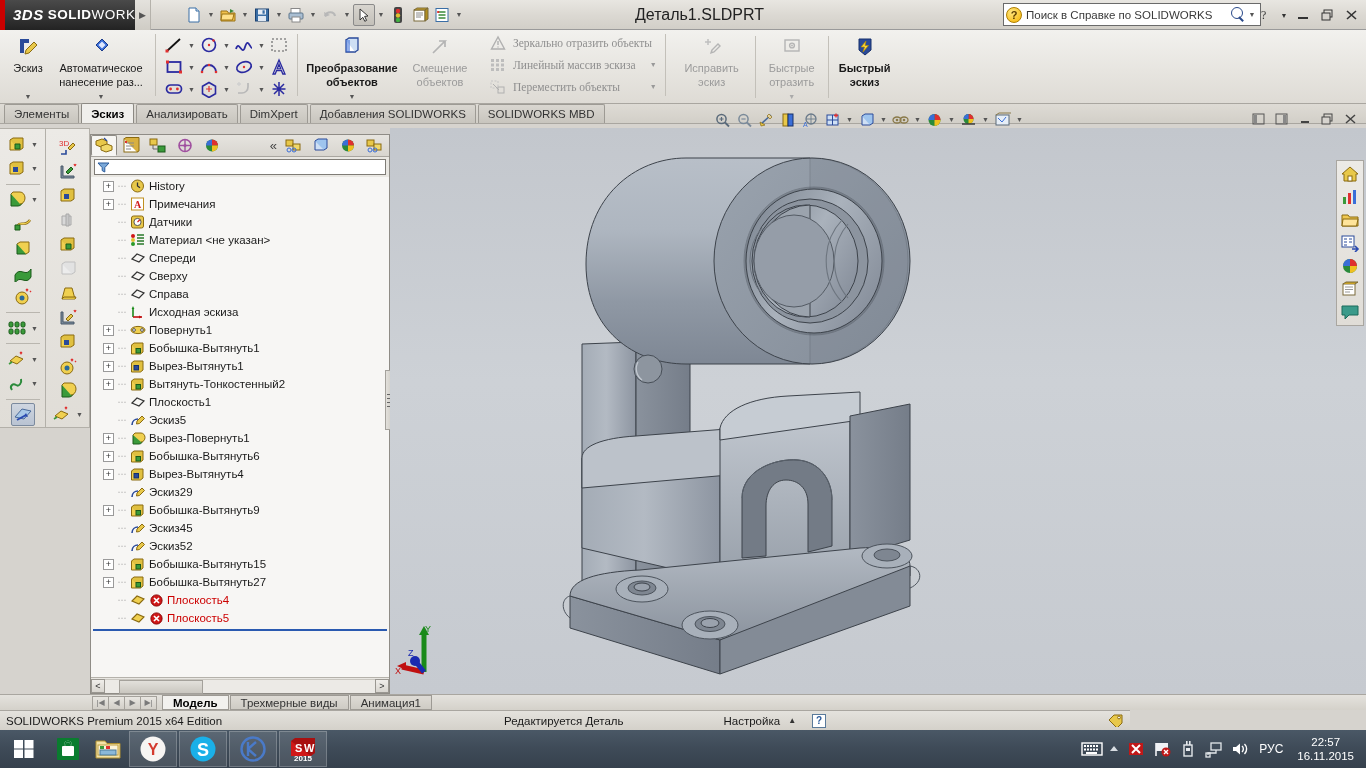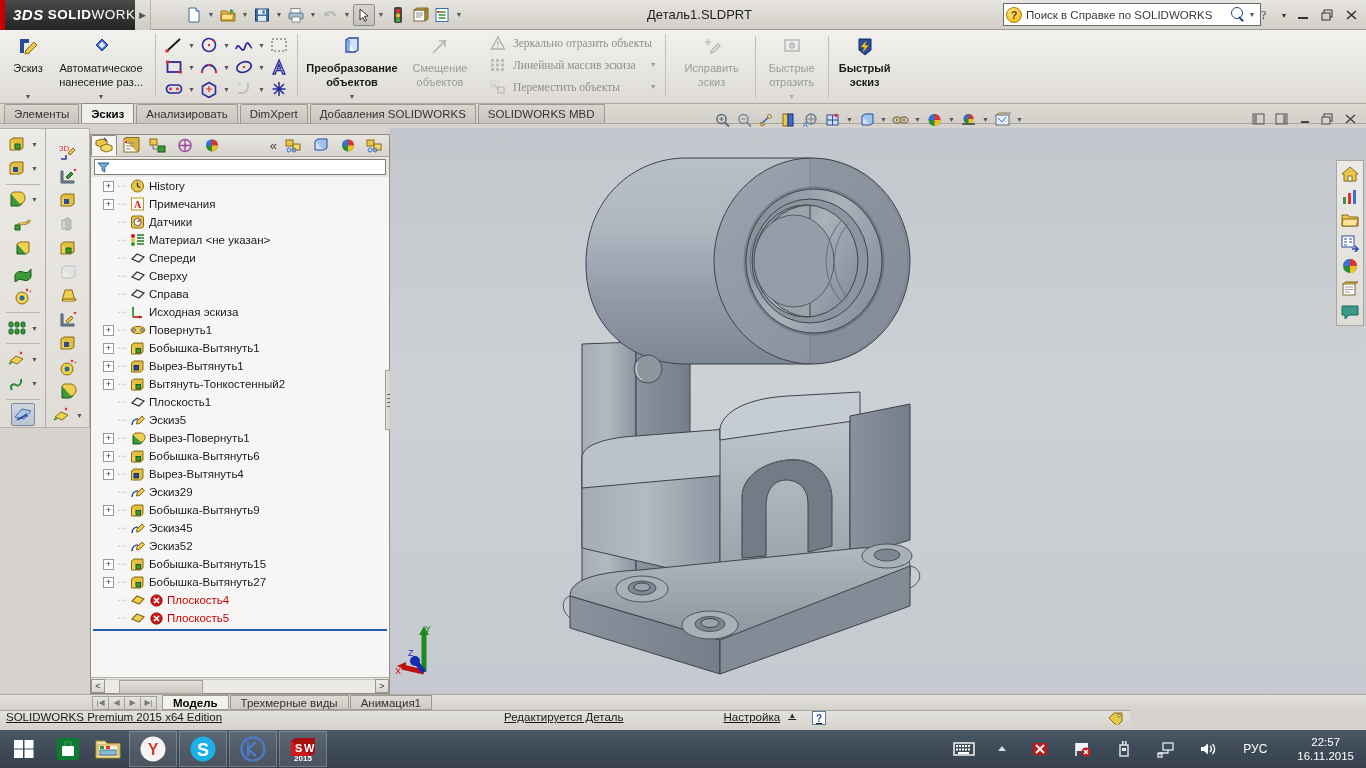--- a/index.html
+++ b/index.html
@@ -37,21 +37,21 @@
   }
   .tb-tools { display: flex; align-items: center; gap: 0px; padding-left: 32px; }
   .tbtn {
     width: 22px; height: 22px; display: flex; align-items: center; justify-content: center;
     border: 1px solid transparent; border-radius: 2px;
   }
   .tbtn.pressed { border: 1px solid #8a8a8a; background: linear-gradient(to bottom,#d8d5cf,#c3c0b9); }
   .tcaret { width: 12px; height: 22px; display:flex; align-items:center; justify-content:center; color:#555; font-size:7px; }
   .doc-title {
     position: absolute; left: 0; right: 0; text-align: center;
-    font-size: 13px; color: #222; pointer-events: none; padding-left: 33px;
+    font-size: 16px; color: #222; pointer-events: none; padding-left: 33px;
   }
   .searchbox {
     position: absolute; right: 105px; top: 3px; width: 258px; height: 23px;
     background: #fff; border: 1px solid #6a6a6a;
     display: flex; align-items: center; padding: 0 2px;
   }
   .searchbox .qicon {
     width: 16px; height: 16px; border-radius: 50%;
     background: radial-gradient(circle at 35% 30%, #ffe680, #f5b400);
     border: 1px solid #b07f00; color: #5a3c00; font-size: 11px; font-weight: bold;
@@ -130,21 +130,21 @@
   .lbar {
     position:absolute; left:0; top:128px; width:46px; height:300px;
     background: linear-gradient(to bottom,#eceae6,#e0ddd7);
     border:1px solid #b3b0a9; border-left:none;
     display:flex; flex-direction:column; align-items:center; padding-top:3px;
   }
   .lbar2 {
     position:absolute; left:46px; top:128px; width:44px; height:300px;
     background: linear-gradient(to bottom,#eceae6,#e0ddd7);
     border:1px solid #b3b0a9; border-left:none;
-    display:flex; flex-direction:column; align-items:center; padding-top:12px;
+    display:flex; flex-direction:column; align-items:center; padding-top:6px;
   }
   .lrow { display:flex; align-items:center; height:25px; }
   .lico { width:24px;height:23px;display:flex;align-items:center;justify-content:center;border:1px solid transparent;border-radius:2px;}
   .lico.sel { background: linear-gradient(to bottom,#cfd6e0,#b9c3d2); border-color:#7b8a9e; }
   .lcar { width:12px;height:23px;display:flex;align-items:center;justify-content:center;color:#555;font-size:7px;}
   .lsep { width:34px;height:1px;background:#b9b6af;margin:3px 0; }
 
   
   .fm {
     position:absolute; left:90px; top:134px; width:300px; height:560px;
@@ -193,33 +193,33 @@
     background: linear-gradient(to bottom,#e4e2dd,#d4d1ca); border-top:1px solid #a9a6a0; display:flex; align-items:center; }
   .nvbtn { width:17px;height:14px;display:flex;align-items:center;justify-content:center;font-size:8px;color:#7a7a7a;
     background:linear-gradient(to bottom,#e8e6e1,#d2cfc8); border:1px solid #a4a19b; margin-right:-1px;}
   .btab { height:15px; padding:0 10px; display:flex;align-items:center; font-size:11.5px;
     background:linear-gradient(to bottom,#dedbd5,#cecbc4); border:1px solid #9d9a94; margin-right:1px; color:#333;}
   .btab.active { background:#f2f1ee; font-weight:bold; color:#000; }
 
   
   .status { position:absolute; left:0; bottom:38px; width:1130px; height:20px;
     background: linear-gradient(to bottom,#e4e2dd,#d4d1ca); border-top:1px solid #a9a6a0;
-    display:flex; align-items:flex-start; font-size:11.5px; color:#1a1a1a; padding:0 6px;text-decoration:underline; }
+    display:flex; align-items:center; font-size:11.5px; color:#1a1a1a; padding:0 6px; }
   .st-help { width:14px;height:14px;background:#fff;border:1px solid #5a7a9a;color:#2a5a9a;font-weight:bold;font-size:10px;
     display:flex;align-items:center;justify-content:center;margin-left:8px;}
 
   
   .taskbar { position:absolute; left:0; bottom:0; width:1366px; height:38px;
     background: linear-gradient(to bottom, #4a5866 0%, #3e4a57 50%, #36414d 100%);
     display:flex; align-items:center; }
   .startbtn { width:48px;height:38px;display:flex;align-items:center;justify-content:center;}
   .tb-ico { width:40px;height:38px;display:flex;align-items:center;justify-content:center;}
   .tb-app { width:48px;height:36px;display:flex;align-items:center;justify-content:center;
     background: rgba(255,255,255,0.10); border:1px solid rgba(255,255,255,0.22); margin: 0 1px;}
-  .tray { position:absolute; right:0; bottom:0; height:38px; display:flex; align-items:center; padding-right:6px; gap:20px;}
+  .tray { position:absolute; right:0; bottom:0; height:38px; display:flex; align-items:center; padding-right:6px; gap:4px;}
   .tray-ico { width:22px;height:22px;display:flex;align-items:center;justify-content:center;}
   .tray-lang { color:#fff; font-size:12px; padding:0 4px;}
   .clock { color:#fff; font-size:11.5px; text-align:center; line-height:14px; padding:0 6px; }
 
   .nowrap{white-space:nowrap;}
 </style>
 </head>
 <body>
 
 <div id="app">

